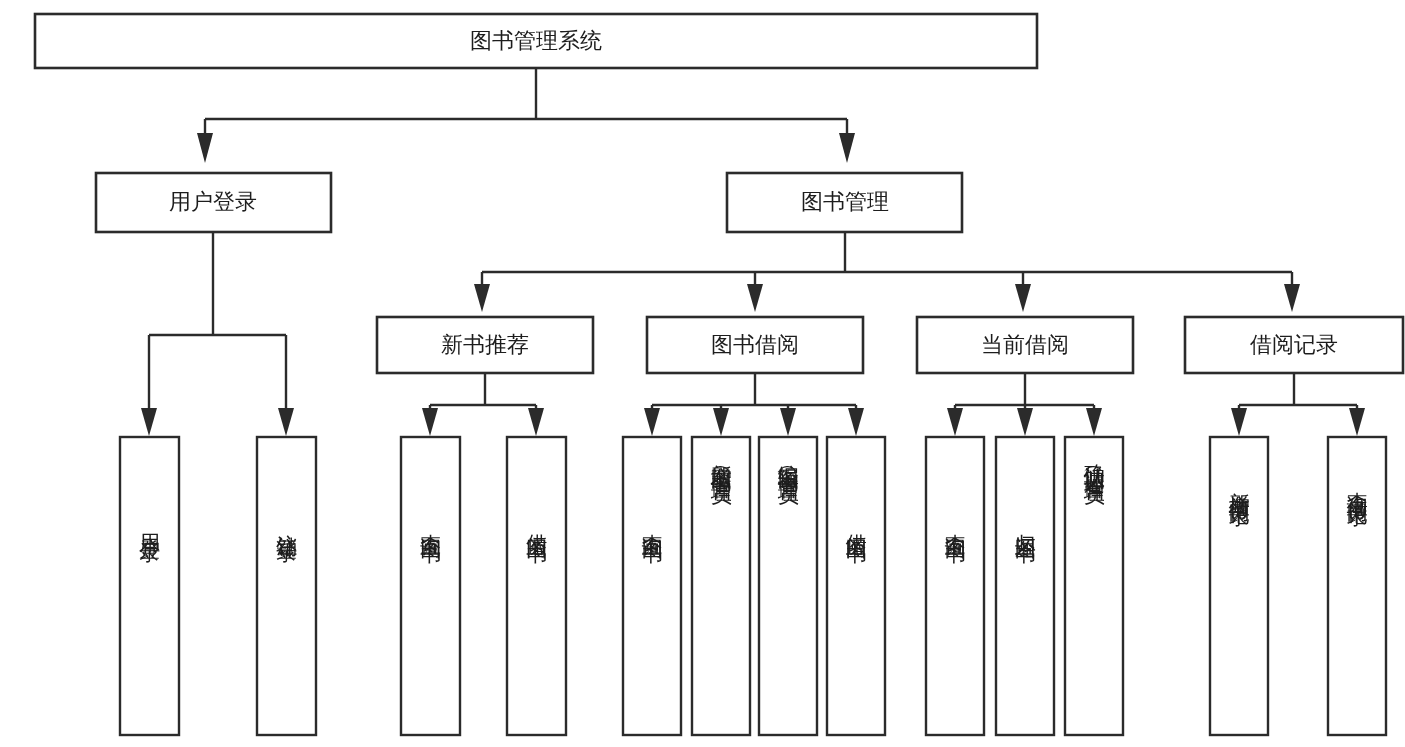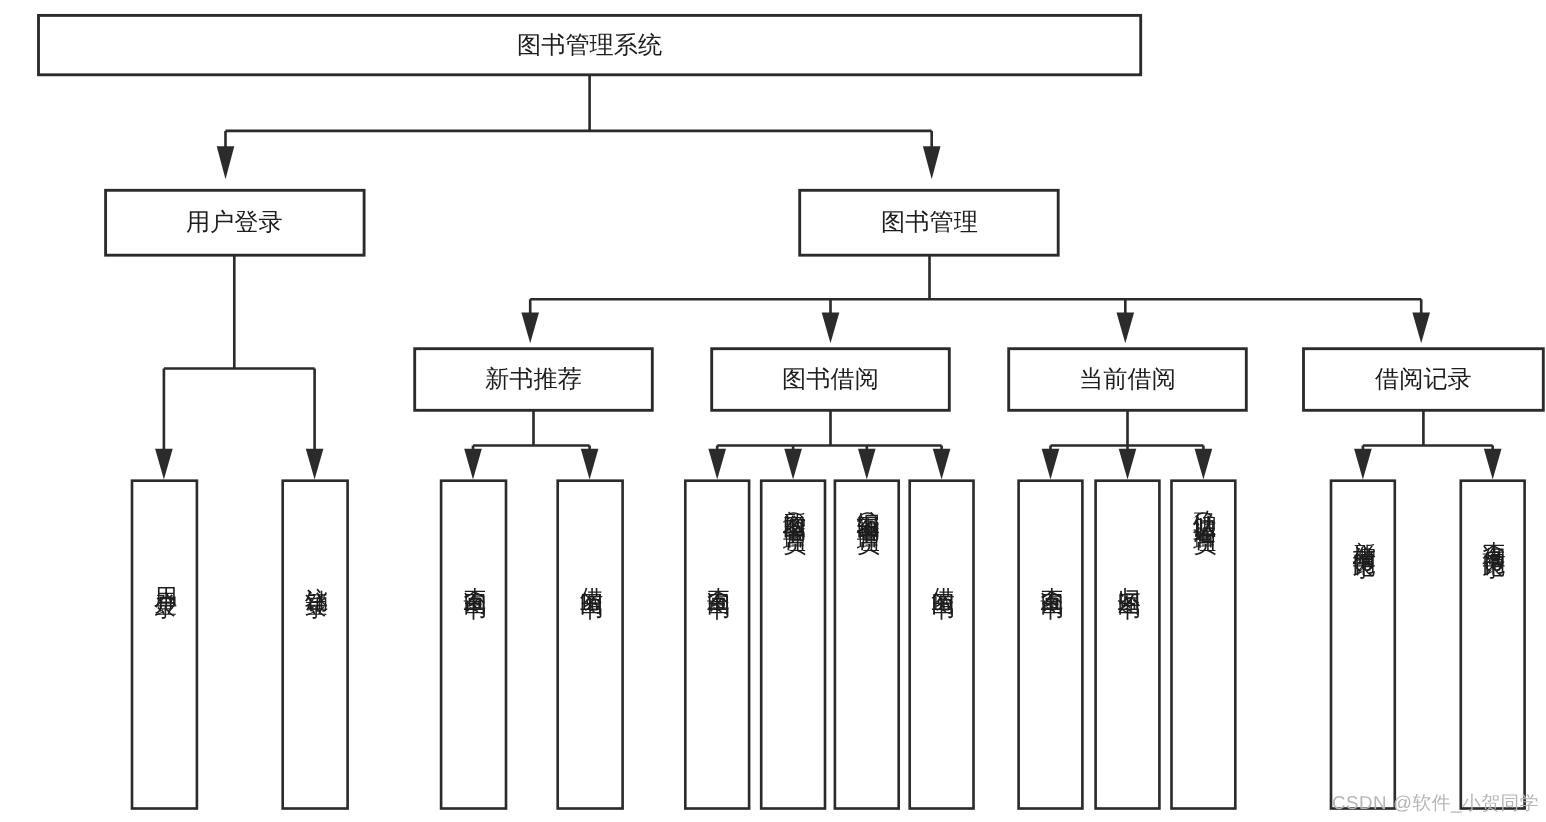--- a/index.html
+++ b/index.html
@@ -255,15 +255,14 @@
     <span class="leaf-label-v">确认归还（管理员）</span>
   </div>
 
   <div class="leaf-label-wrap" style="left:1195px; top:437px; width:58px; height:298px; padding-top:38px;">
     <span class="leaf-label-v">新增借阅记录</span>
   </div>
   <div class="leaf-label-wrap" style="left:1313px; top:437px; width:58px; height:298px; padding-top:38px;">
     <span class="leaf-label-v">查询借阅记录</span>
   </div>
 
-  <div class="watermark">CSDN @软件_小贺同学</div>
 
 </div>
 
 </body></html>

